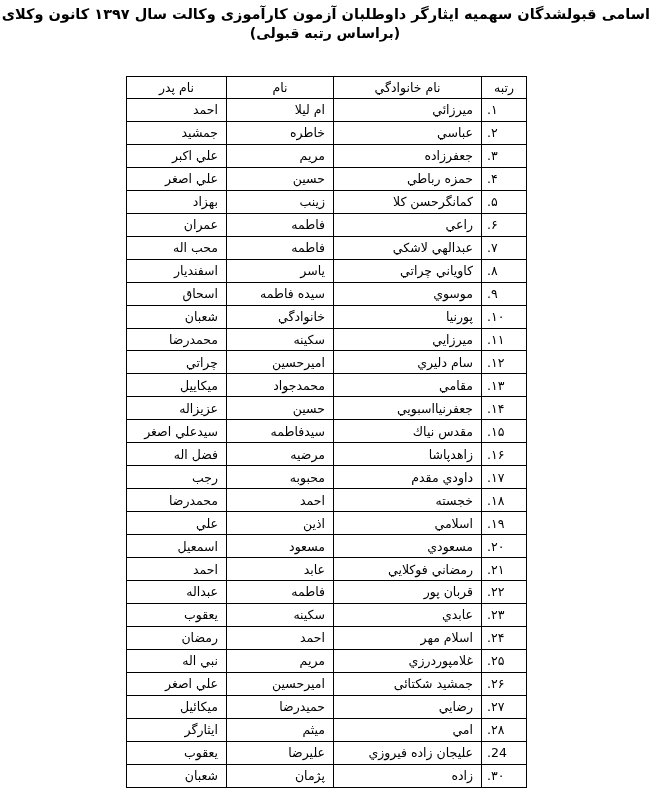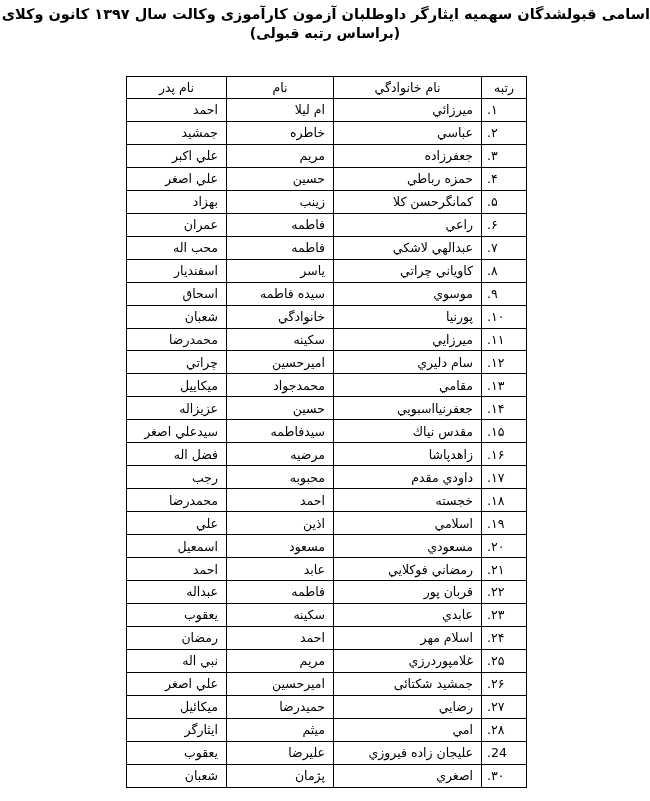--- a/index.html
+++ b/index.html
@@ -269,20 +269,20 @@
           <td>ایثارگر</td>
         </tr>
         <tr>
           <td>24.</td>
           <td>علیجان زاده فیروزي</td>
           <td>علیرضا</td>
           <td>یعقوب</td>
         </tr>
         <tr>
           <td>۳۰.</td>
-          <td>اصغري</td>
+          <td>زاده</td>
           <td>پژمان</td>
           <td>شعبان</td>
         </tr>
       </tbody>
   </table>
 
 </div>
 
 </body></html>

